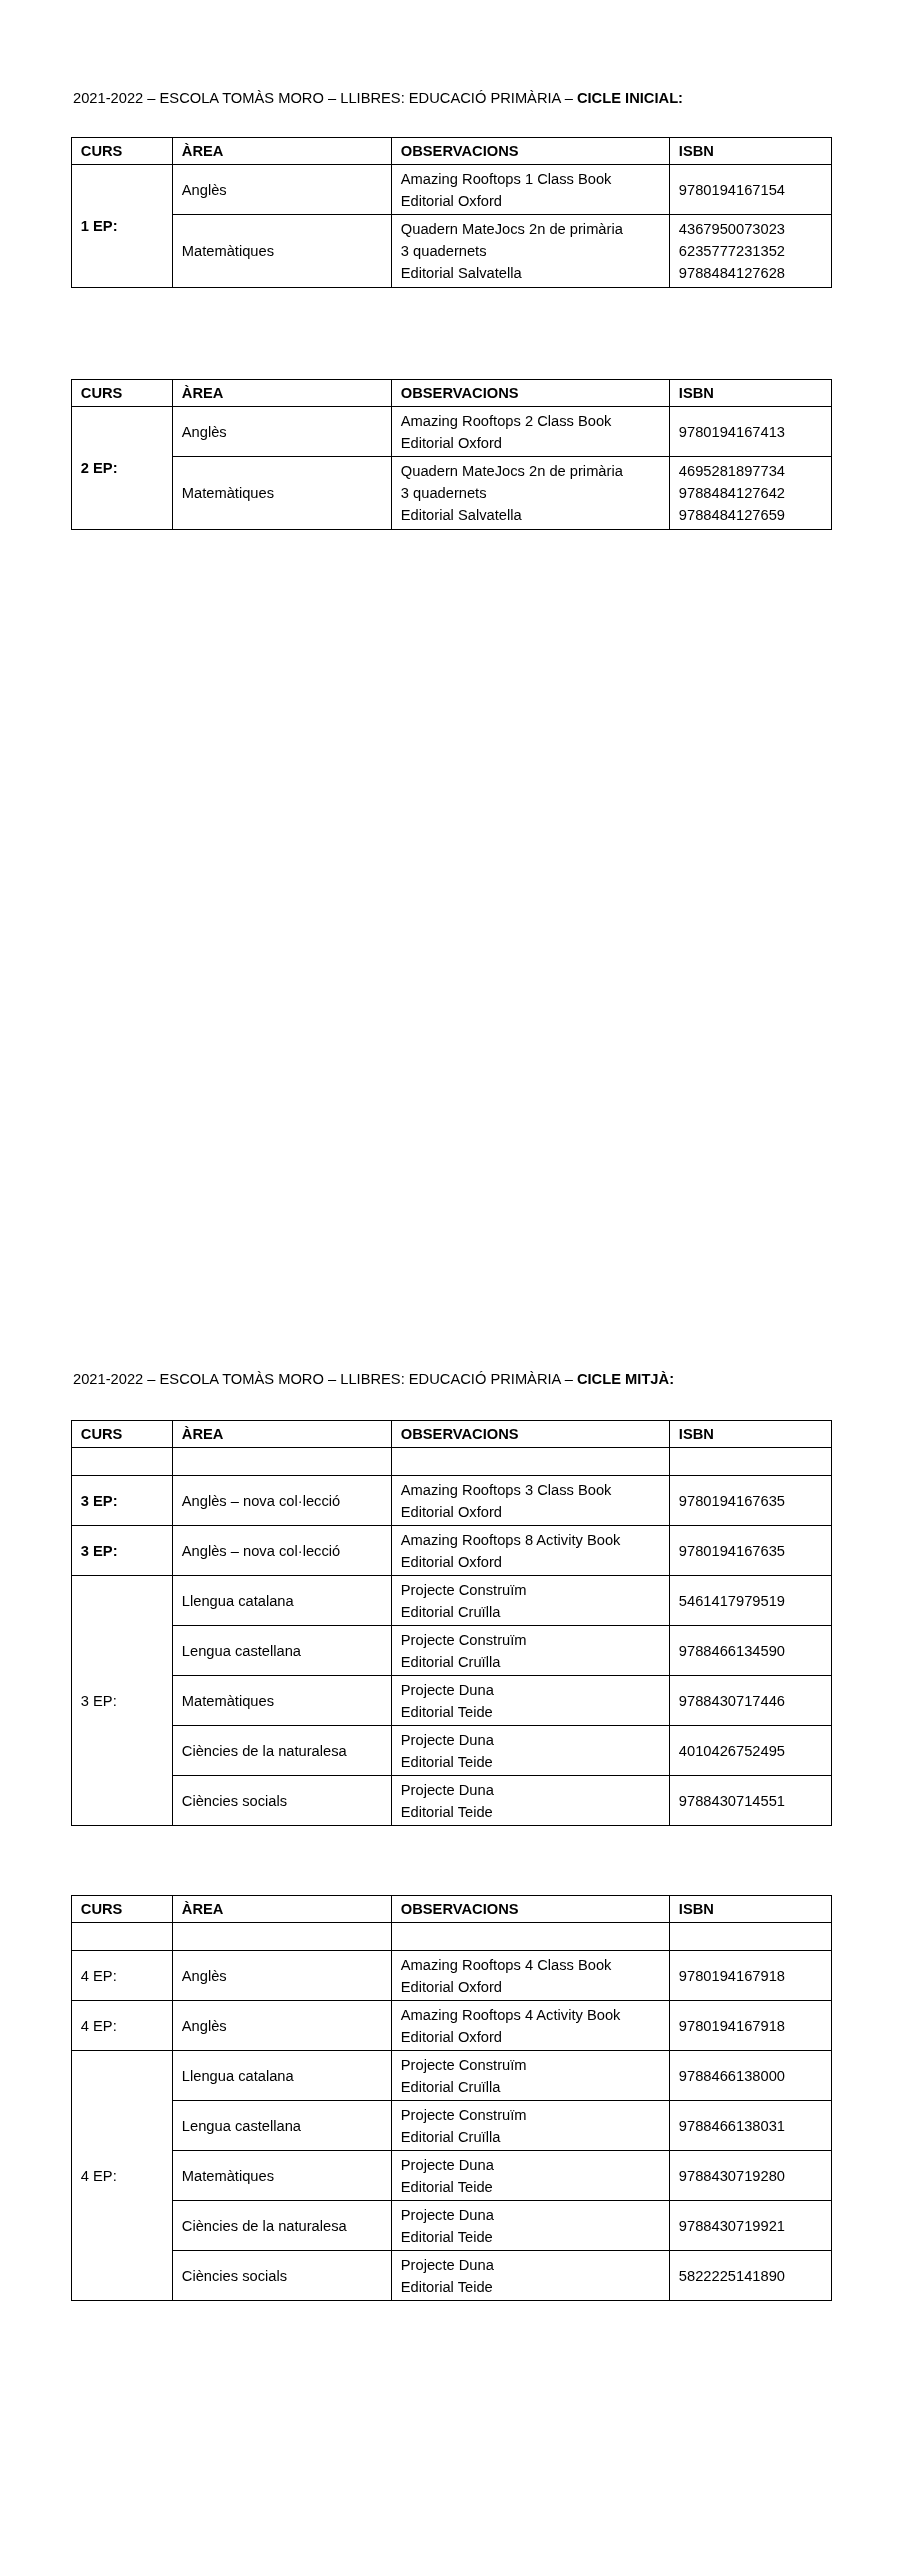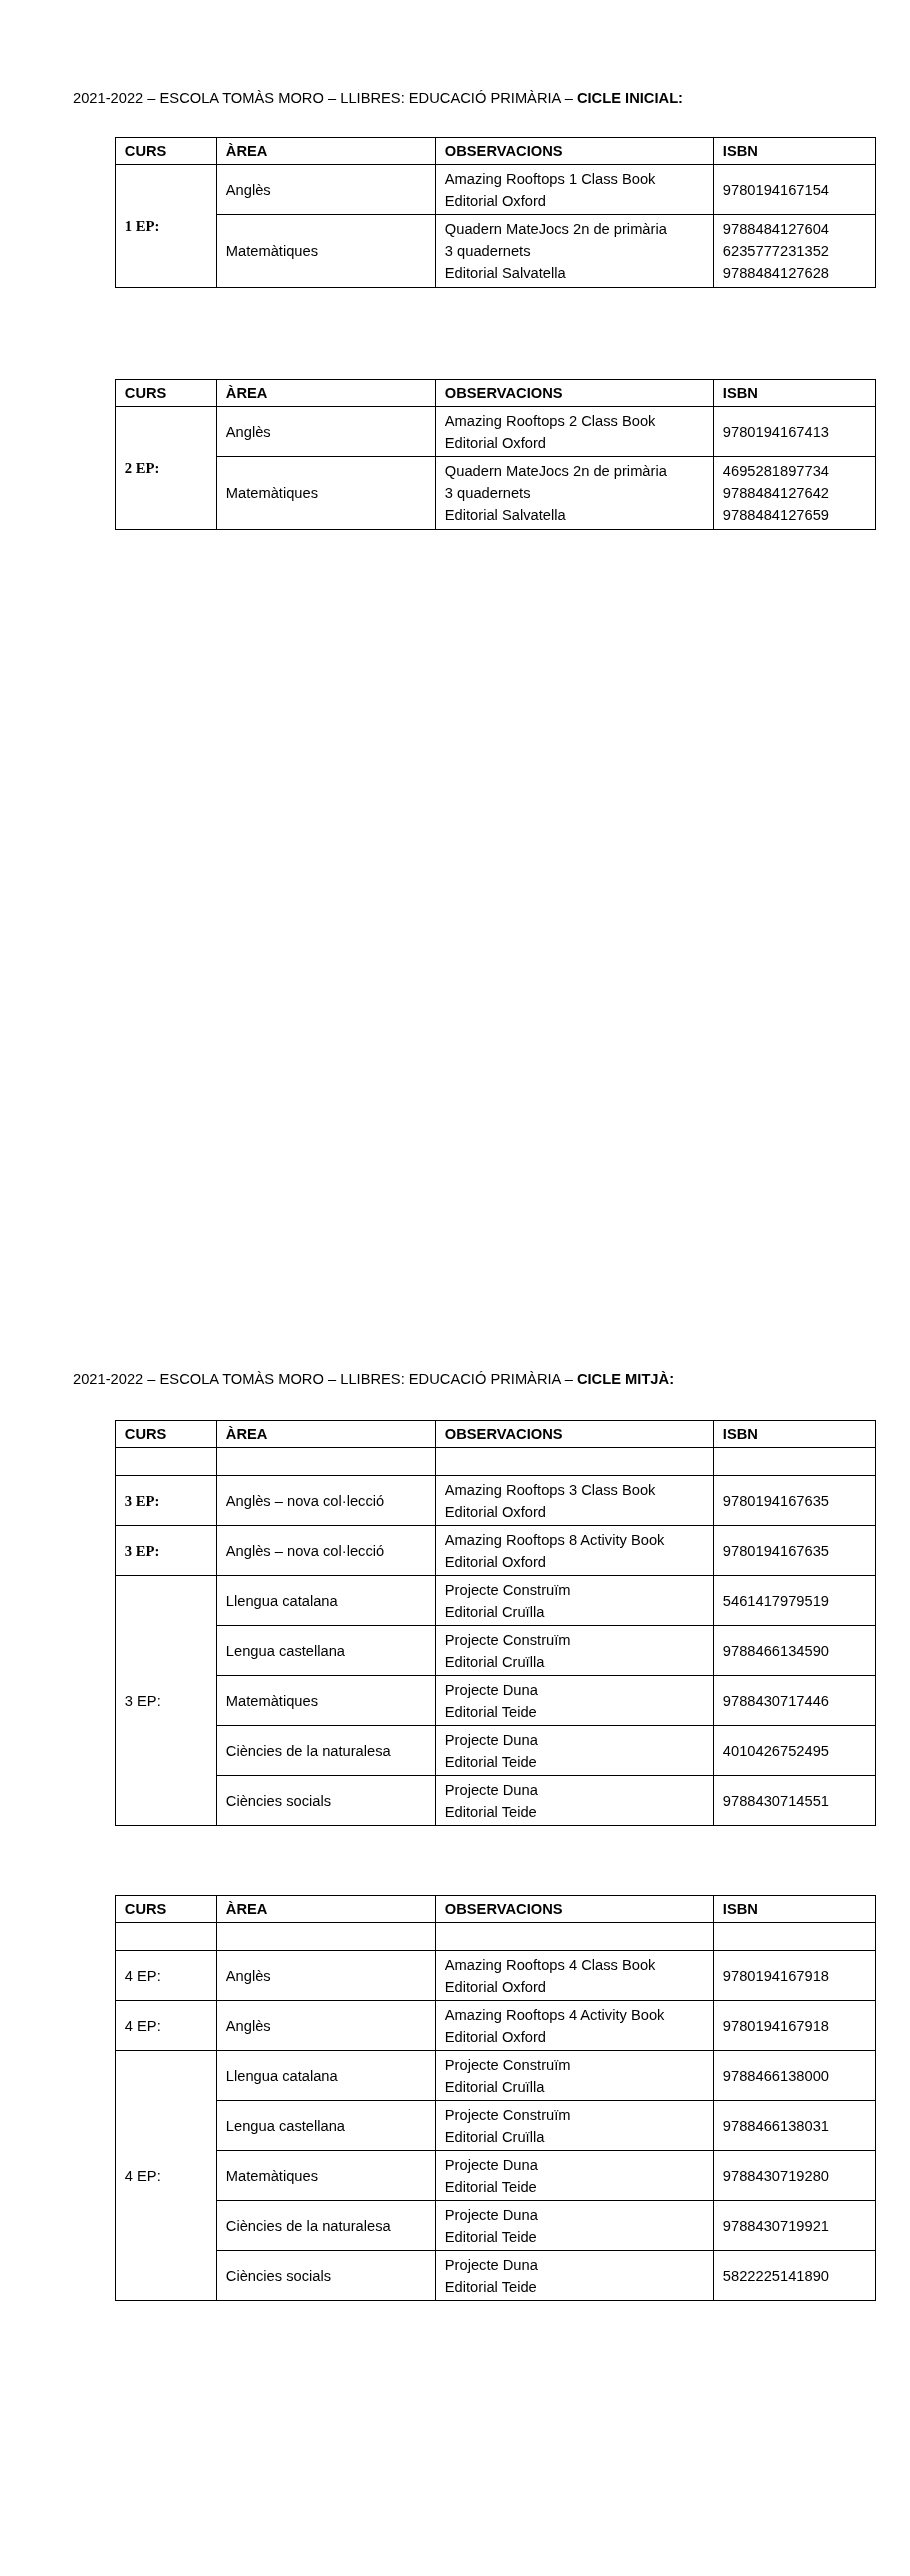--- a/index.html
+++ b/index.html
@@ -21,32 +21,31 @@
   }
   .title-1 { top: 89px; }
   .title-2 { top: 1370px; }
   .doc-title b { font-weight: bold; margin-top: 24px; }
   .tbl-wrap { position: absolute; left: 71px; }
   table {
     border-collapse: collapse;
     table-layout: fixed;
     width: 760px;
     border: 1.5px solid #000000;
-    margin-left: 44px;
   }
   th, td {
     border: 0.7px solid #000000;
     padding: 2.2px 7.3px 2.2px 8.8px;
     vertical-align: middle;
     text-align: left;
     overflow: hidden;
     font-weight: normal;
   }
   th { font-weight: bold; }
-  .b { font-weight: bold; font-family: Liberation Serif, serif; }
+  .b { font-weight: bold; }
   .ln { line-height: 22px; white-space: nowrap; }
   tr.hdr { height: 27px; }
 </style>
 </head>
 <body>
 
 <div class="doc-title title-1">
   <span>2021-2022 – ESCOLA TOMÀS MORO – LLIBRES: EDUCACIÓ PRIMÀRIA – </span><b>CICLE INICIAL:</b>
 </div>
 
@@ -85,21 +84,21 @@
         <tr style="height: 73px;">
           <td>
             <div class="ln">Matemàtiques</div>
           </td>
           <td>
             <div class="ln">Quadern MateJocs 2n de primària</div>
             <div class="ln">3 quadernets</div>
             <div class="ln">Editorial Salvatella</div>
           </td>
           <td>
-            <div class="ln">9788484127604</div>
+            <div class="ln">4367950073023</div>
             <div class="ln">6235777231352</div>
             <div class="ln">9788484127628</div>
           </td>
         </tr>
       </tbody>
     </table>
   </div>
 
 <div class="tbl-wrap" style="top: 379px;">
     <table>

